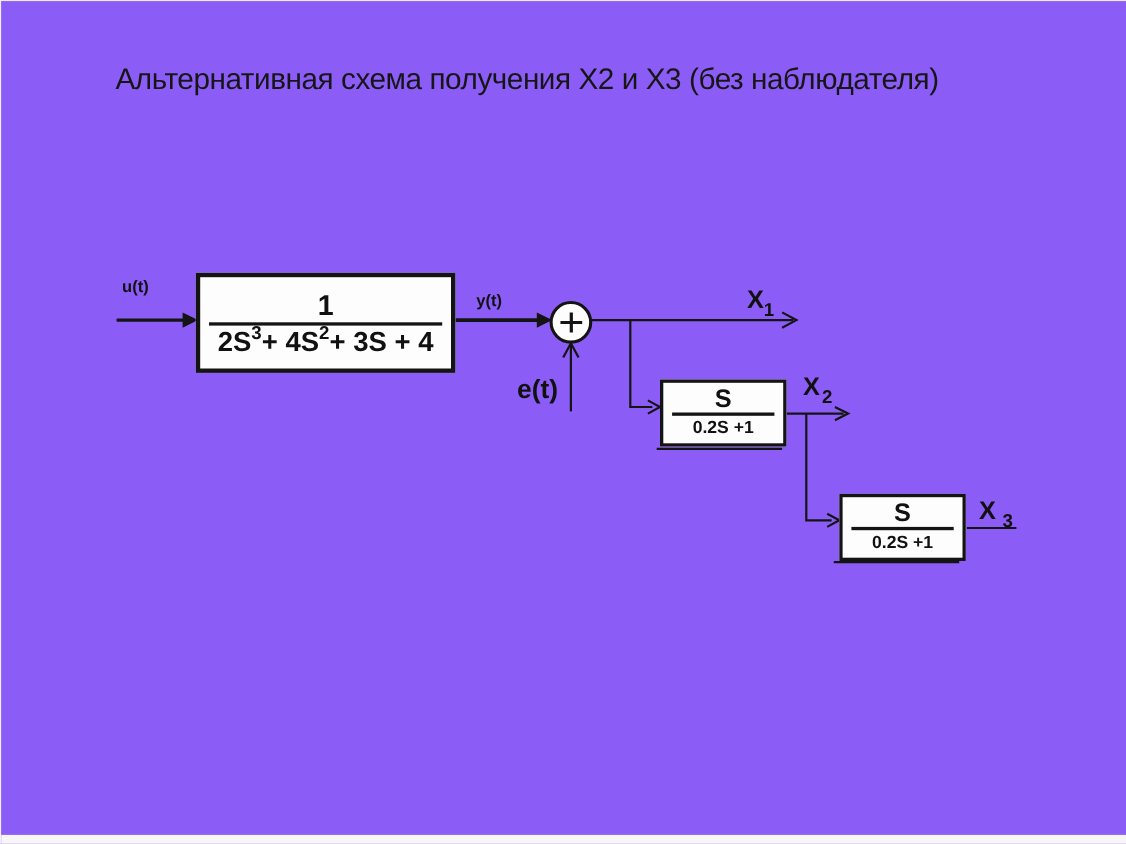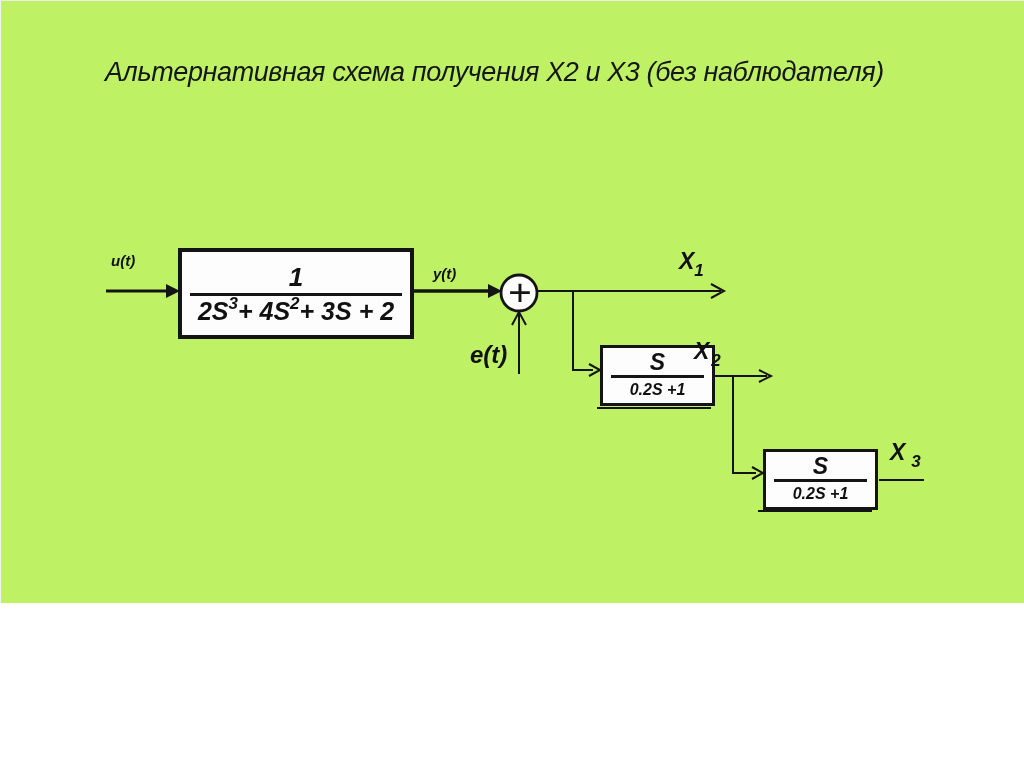--- a/index.html
+++ b/index.html
@@ -3,26 +3,25 @@
 <meta charset="utf-8">
 <style>
   * { margin: 0; padding: 0; box-sizing: border-box; }
   html, body { width: 1024px; height: 767px; }
   body {
     font-family: "Liberation Sans", sans-serif;
     background: #ffffff;
   }
   .slide {
     position: relative;
-    width: 1024px; height: 603px;
-    background: #bef264;
+    width: 1024px; height: 767px;
+    background: #8b5cf6;
     border-top: 1px solid #ececec;
     border-left: 1px solid #f1f1f1;
     overflow: hidden;
-    font-style: italic;
   }
   .footer-strip {
     position: absolute; left: 0; top: 758px; width: 1024px; height: 9px;
     background: #f6f6f7;
   }
   .title {
     position: absolute; left: 104px; top: 56px; width: 840px;
     font-size: 27px; letter-spacing: -0.4px; color: #161616;
     white-space: nowrap;
   }
@@ -101,39 +100,39 @@
 
     <line x1="878" y1="479" x2="923" y2="479" stroke="#141414" stroke-width="2"></line>
 
     <line x1="596" y1="407" x2="710" y2="407" stroke="#141414" stroke-width="2"></line>
     <line x1="757" y1="510" x2="871" y2="510" stroke="#141414" stroke-width="2"></line>
   </svg>
 
   <div class="block block-plant">
     <div class="num">1</div>
     <div class="fbar"></div>
-    <div class="den"><span>2S</span><sup>3</sup><span>+ 4S</span><sup>2</sup><span>+ 3S + 2</span></div>
+    <div class="den"><span>2S</span><sup>3</sup><span>+ 4S</span><sup>2</sup><span>+ 3S + 4</span></div>
   </div>
 
   <div class="block block-small block-d1">
     <div class="num">S</div>
     <div class="fbar"></div>
     <div class="den">0.2S +1</div>
   </div>
 
   <div class="block block-small block-d2">
     <div class="num">S</div>
     <div class="fbar"></div>
     <div class="den">0.2S +1</div>
   </div>
 
   <div class="plus-sign">+</div>
 
   <div class="sig" style="left:110px; top:251px;">u(t)</div>
   <div class="sig" style="left:432px; top:264px;">y(t)</div>
   <div class="sig" style="left:469px; top:340px; font-size:24px;">e(t)</div>
 
-  <div class="sig xlbl lbl-x1" style="left:678px; top:247px;"><span class="xb">X</span><span class="xs">1</span></div>
-  <div class="sig xlbl lbl-x2" style="left:693px; top:337px;"><span class="xb">X</span><span class="xs">2</span></div>
-  <div class="sig xlbl lbl-x3" style="left:889px; top:438px;"><span class="xb">X</span><span class="xs">3</span></div>
+  <div class="sig xlbl lbl-x1" style="left:678px; top:258px;"><span class="xb">X</span><span class="xs">1</span></div>
+  <div class="sig xlbl lbl-x2" style="left:729px; top:337px;"><span class="xb">X</span><span class="xs">2</span></div>
+  <div class="sig xlbl lbl-x3" style="left:889px; top:450px;"><span class="xb">X</span><span class="xs">3</span></div>
 
   <div class="footer-strip"></div>
 </div>
 
 </body></html>

